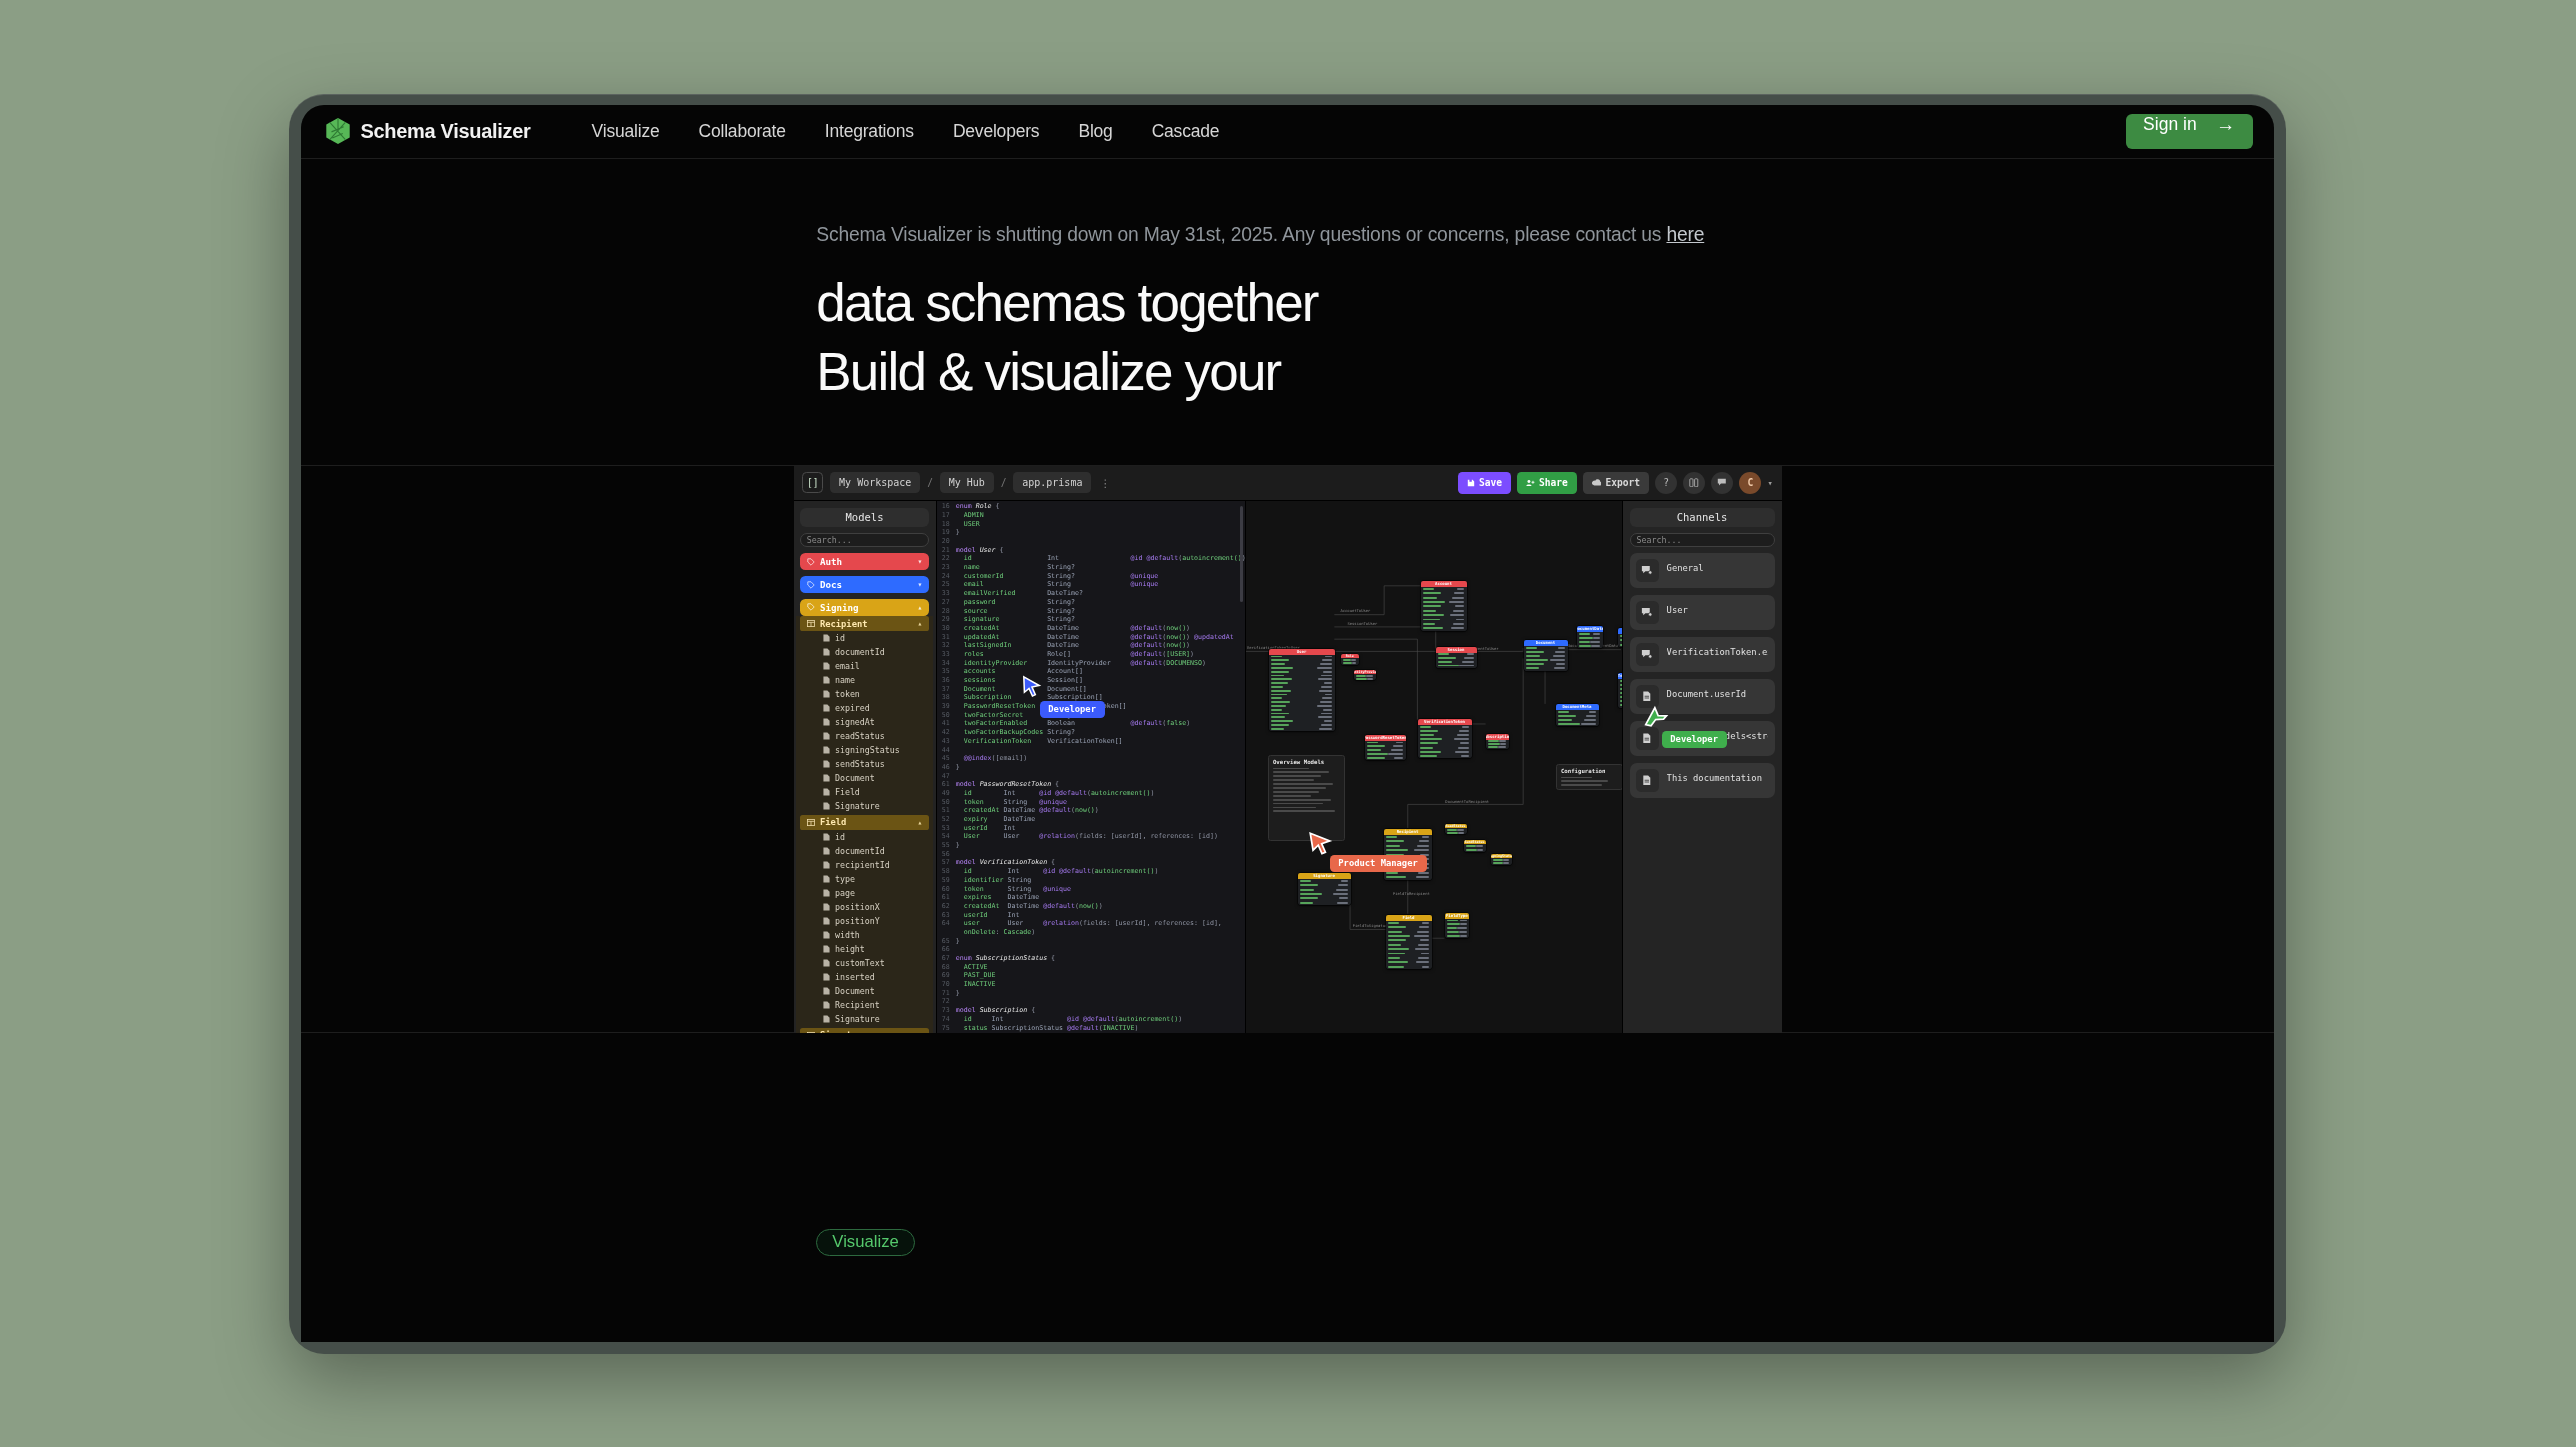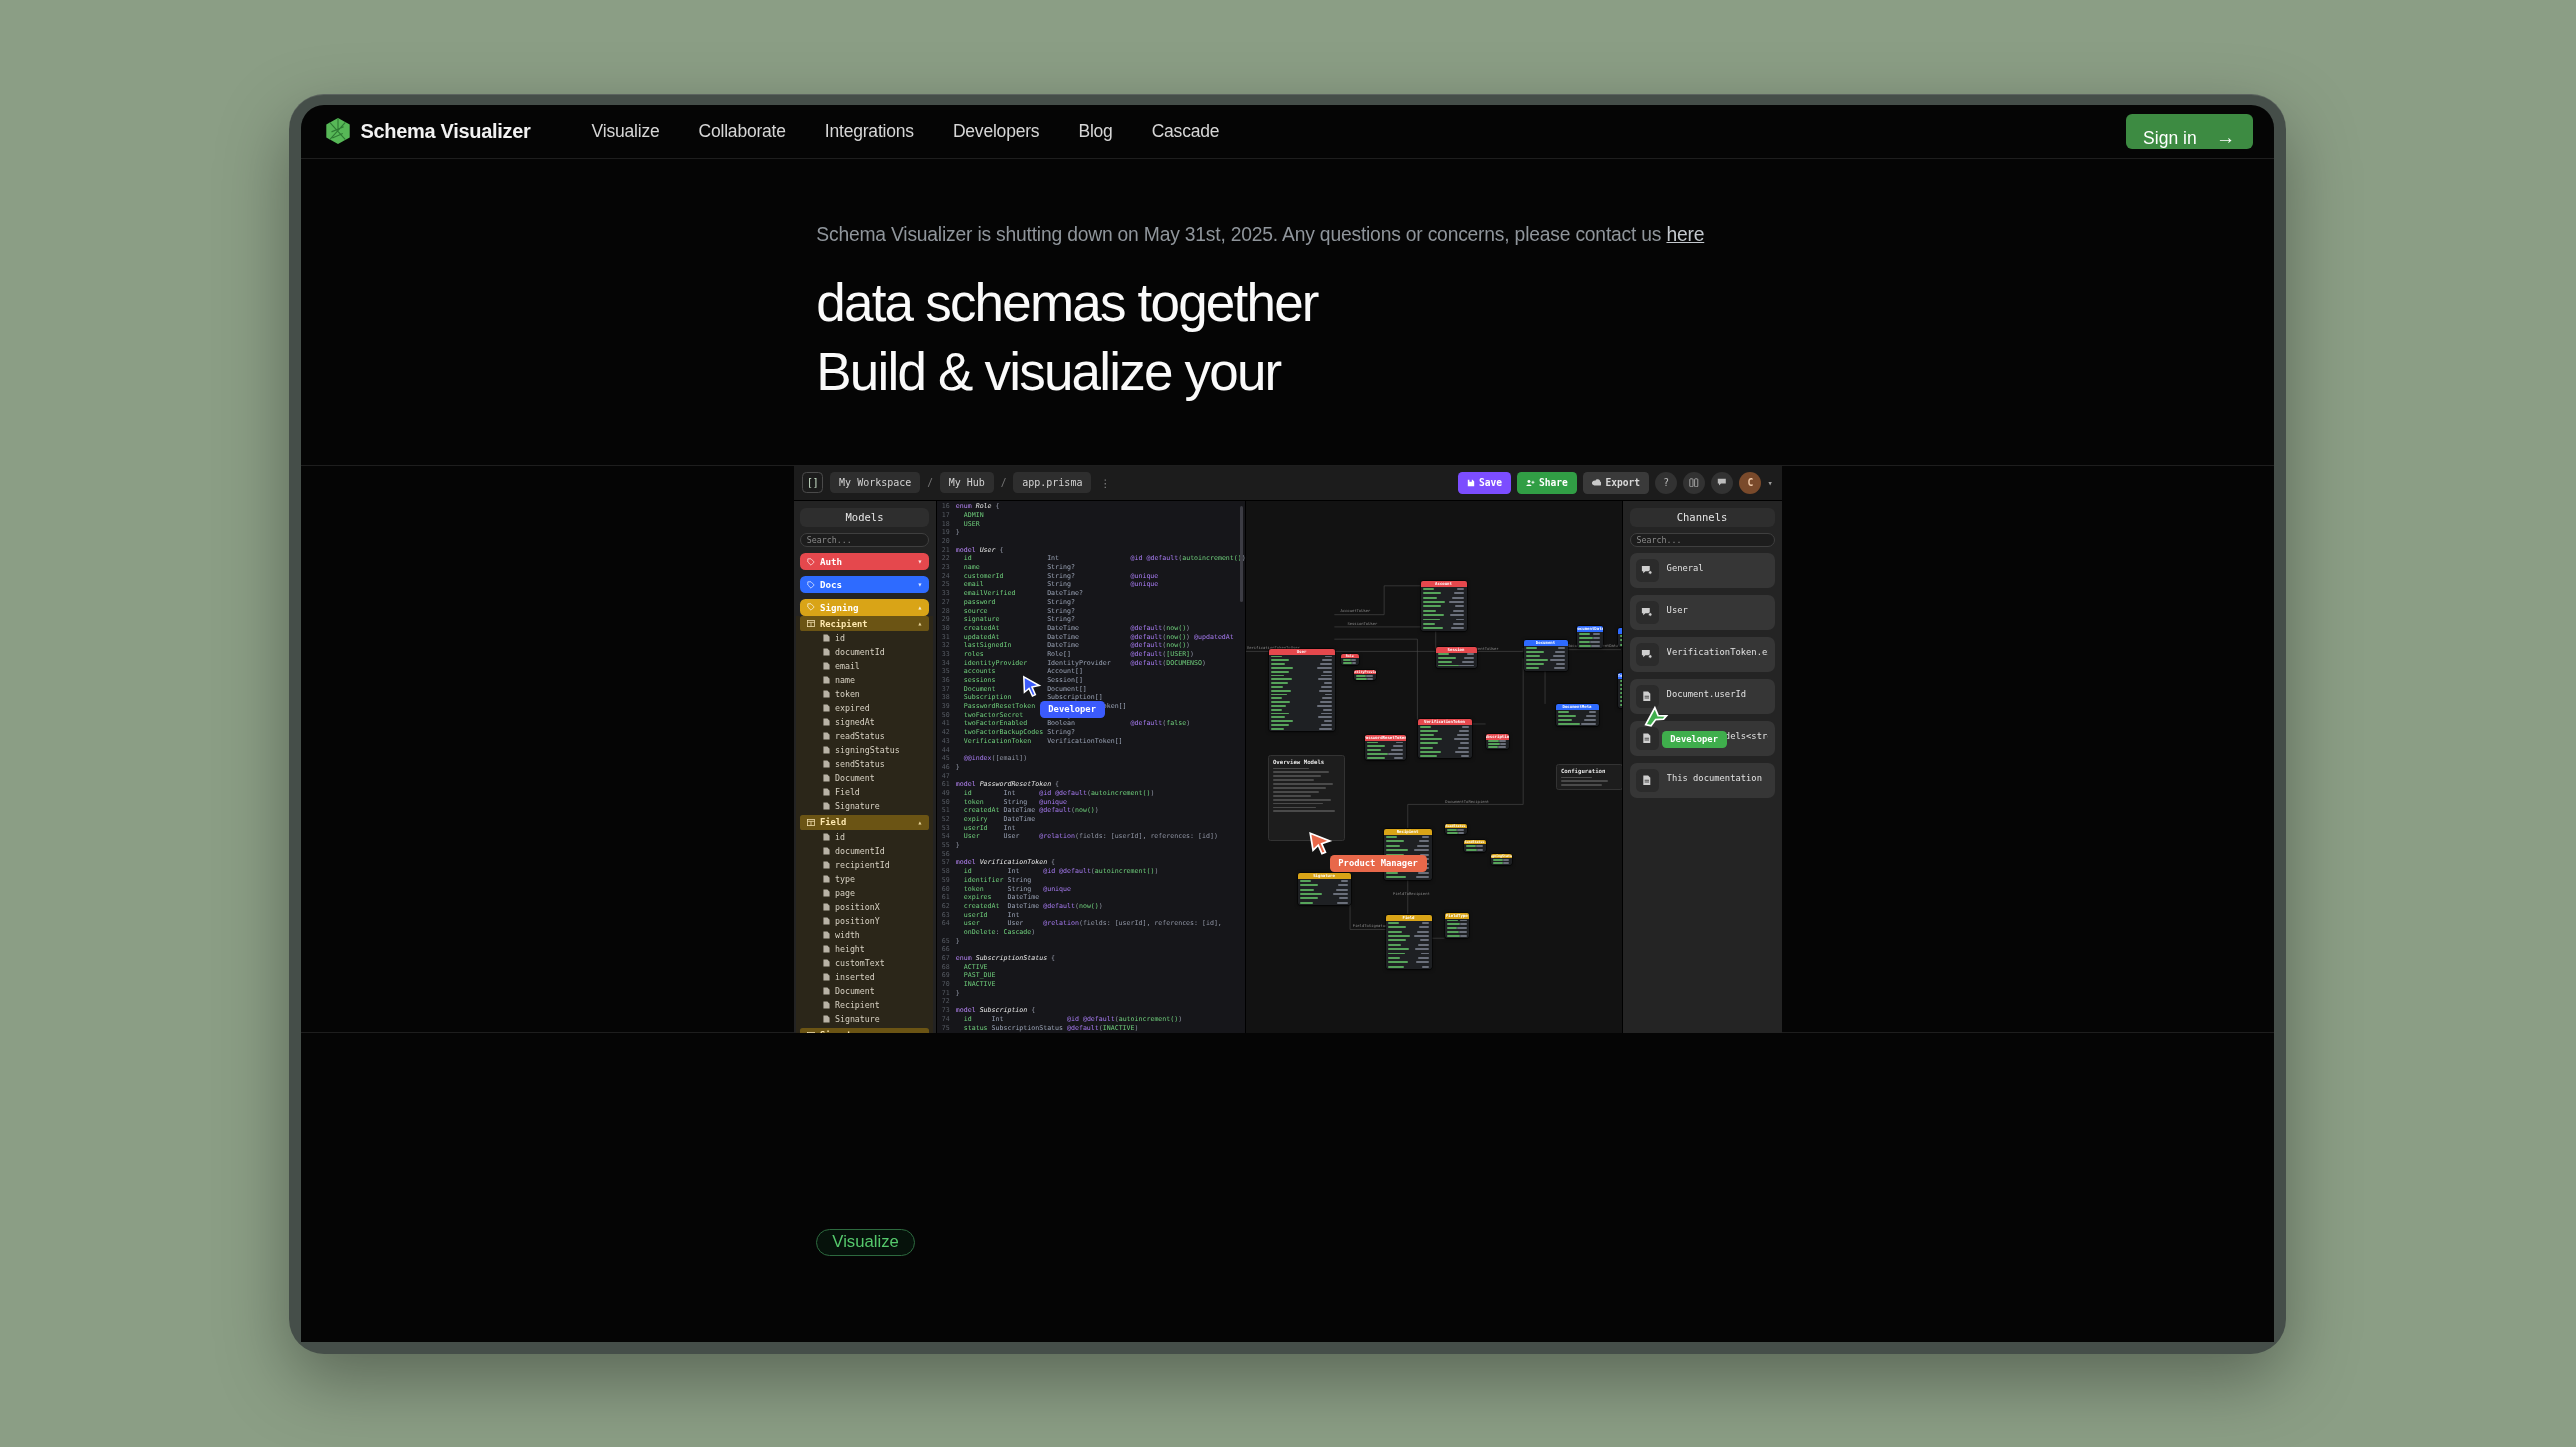--- a/index.html
+++ b/index.html
@@ -15,21 +15,21 @@
 
   
   .navbar { height:54px; display:flex; align-items:center; padding:0 21px 0 24.6px;
             border-bottom:0.9px solid #1e1e1e; flex:0 0 auto; }
   .brand { display:flex; align-items:center; gap:10.5px; margin-right:61px; }
   .brand-name { color:#f2f2f2; font-size:20px; font-weight:700; letter-spacing:-0.3px; }
   .nav-links { display:flex; align-items:center; gap:39px; }
   .nav-links a { color:#d6d6d6; font-size:17.5px; text-decoration:none; letter-spacing:-0.2px; }
   .signin { margin-left:auto; background:#3d8b42; color:#fff; border:none; border-radius:6.1px;
             height:35px; padding:0 17.5px; font-size:17.5px; font-family:inherit; display:flex;
-            align-items:flex-end; gap:19.3px; cursor:pointer; }
+            align-items:flex-start; gap:19.3px; cursor:pointer; }
   .signin .arr { font-size:19.3px; }
 
   
   .hero { height:307px; border-bottom:0.9px solid #1e1e1e; padding-left:515px; flex:0 0 auto; }
   .notice { margin-top:65px; color:#8f959b; font-size:19.3px; letter-spacing:-0.2px; }
   .notice a { color:#c3c8cd; text-decoration:underline; }
   .h1 { margin-top:22px; color:#fafafa; font-size:53px; line-height:69px;
         letter-spacing:-1.8px; font-weight:400; }
 
   

